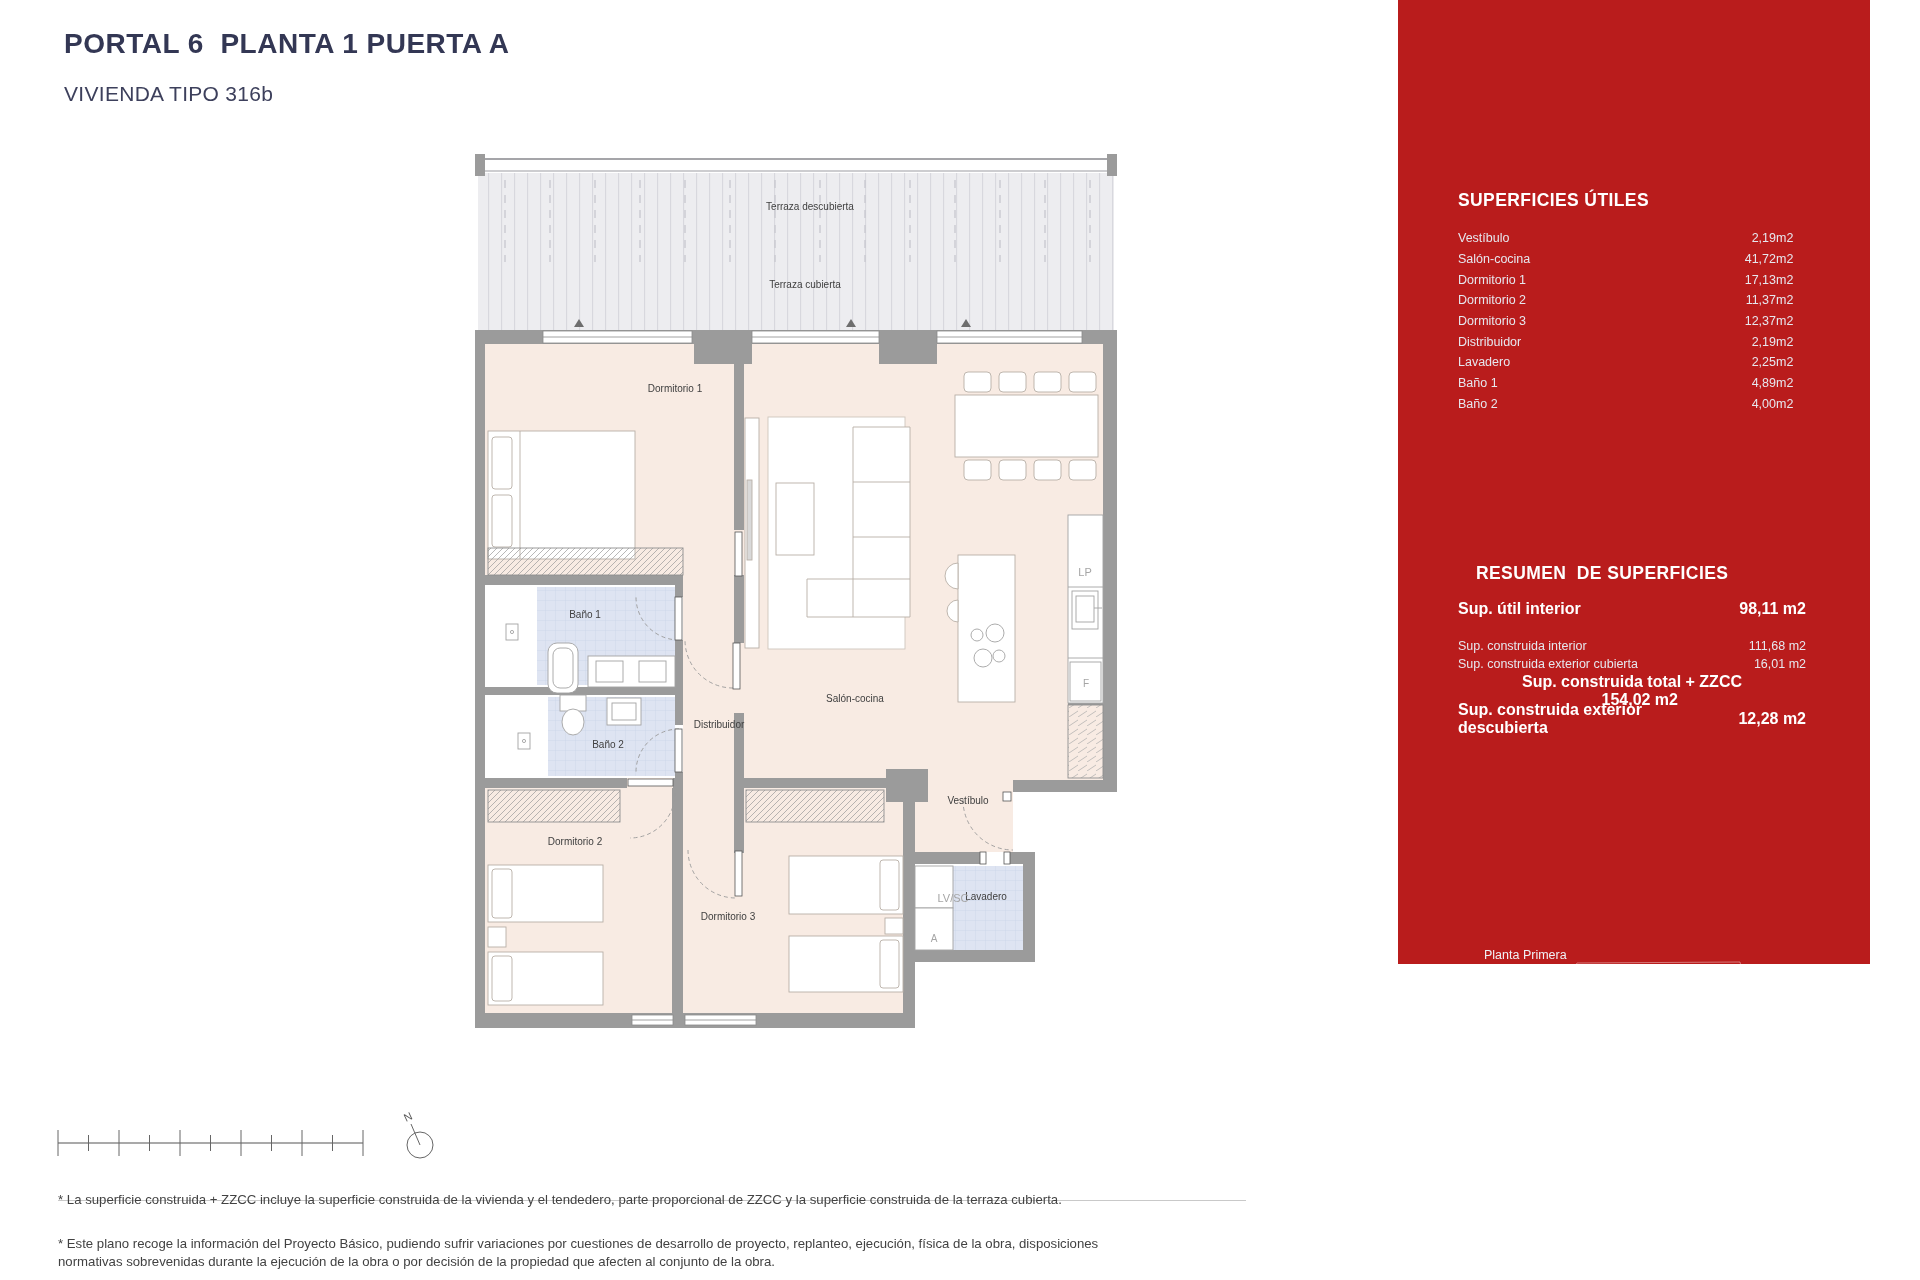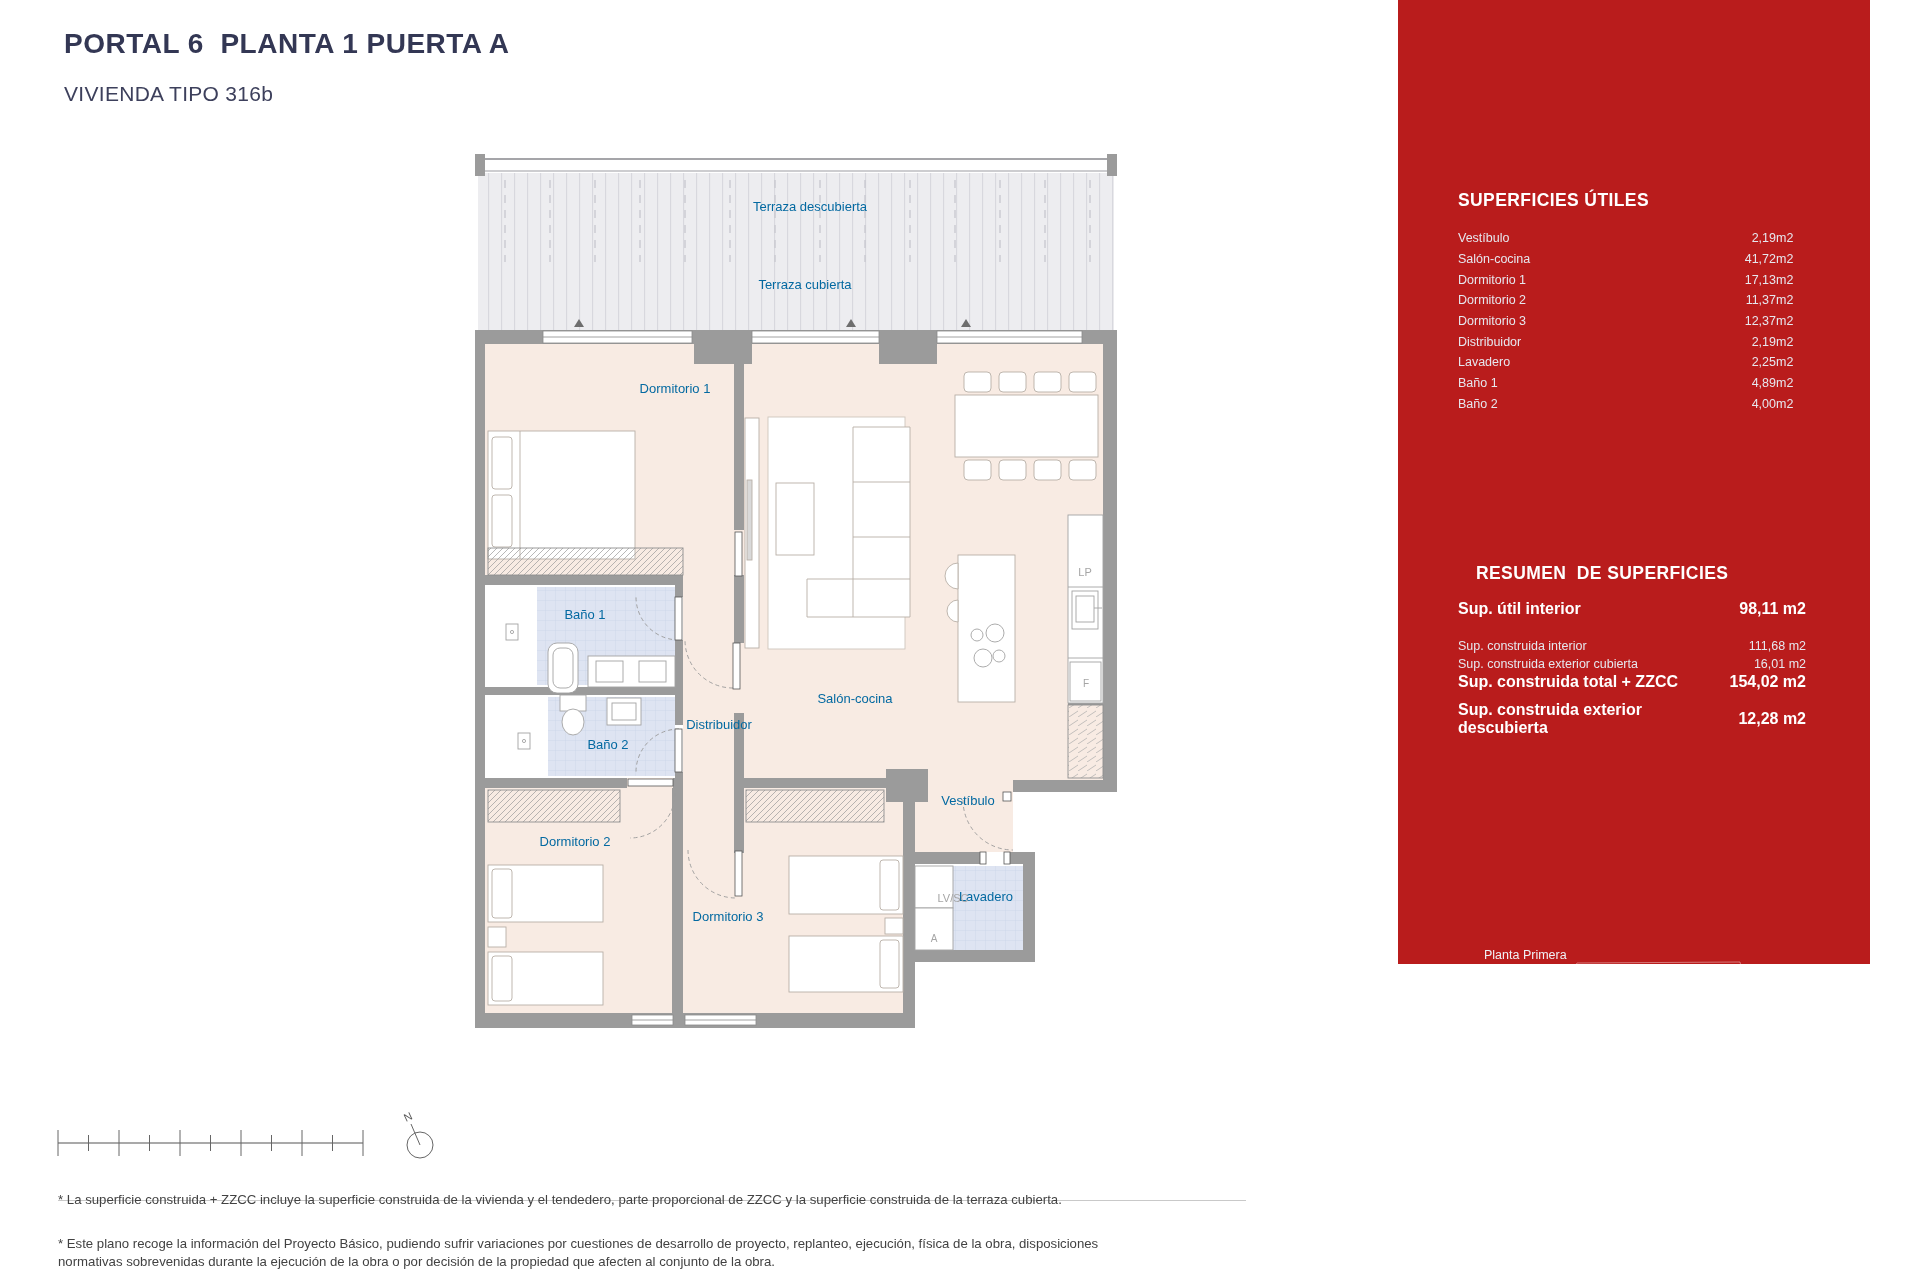--- a/index.html
+++ b/index.html
@@ -7,21 +7,21 @@
        font-family:"Liberation Sans", sans-serif;}
   .abs{position:absolute;}
   
   #title{left:64px;top:28px;font-size:28px;font-weight:bold;color:#333754;
          letter-spacing:.5px;white-space:pre;}
   #subtitle{left:64px;top:70px;font-size:21px;color:#3d405c;letter-spacing:.3px;margin-top:12px;}
   
   #plan-wrap{left:475px;top:150px;width:645px;height:885px;}
   #plan-svg{position:absolute;left:0;top:0;}
   .plan-label{position:absolute;transform:translate(-50%,-50%);
-              font-size:13px;color:#0369a1;white-space:nowrap;}
+              font-size:10px;color:#404040;white-space:nowrap;}
   .plan-label.small{font-size:11px;color:#a5a5a5;}
   
   #sidebar{left:1398px;top:0;width:472px;height:964px;background:#b91c1c;color:#eceef4;}
   .sb-h{position:absolute;left:60px;font-size:17.5px;font-weight:bold;color:#fff;
         letter-spacing:.4px;white-space:pre;}
   #sup-rows{position:absolute;left:60px;top:228px;width:348px;}
   .sup-row{display:flex;height:20.7px;align-items:center;font-size:12.5px;color:#e6e7ee;}
   .sup-row .lbl{flex:1;}
   .sup-row .val{width:56px;text-align:right;}
   .sup-row .unit{width:30px;text-align:left;}
@@ -359,21 +359,21 @@
       <span class="val">98,11 m2</span>
     </div>
   <div class="res-row" style="top:637px;">
       <span class="lbl">Sup. construida interior</span>
       <span class="val">111,68 m2</span>
     </div>
   <div class="res-row" style="top:655px;">
       <span class="lbl">Sup. construida exterior cubierta</span>
       <span class="val">16,01 m2</span>
     </div>
-  <div class="res-row bold" style="top:673px;">
+  <div class="res-row bold" style="top:673px;flex-direction:column;">
       <span class="lbl">Sup. construida total + ZZCC</span>
       <span class="val">154,02 m2</span>
     </div>
   <div class="res-row bold" style="top:710px;">
       <span class="lbl">Sup. construida exterior descubierta</span>
       <span class="val">12,28 m2</span>
     </div>
 
   <div id="site-label">Planta Primera</div>
   <svg class="abs" style="left:52px;top:948px;" width="330" height="175" viewBox="0 0 330 175">

